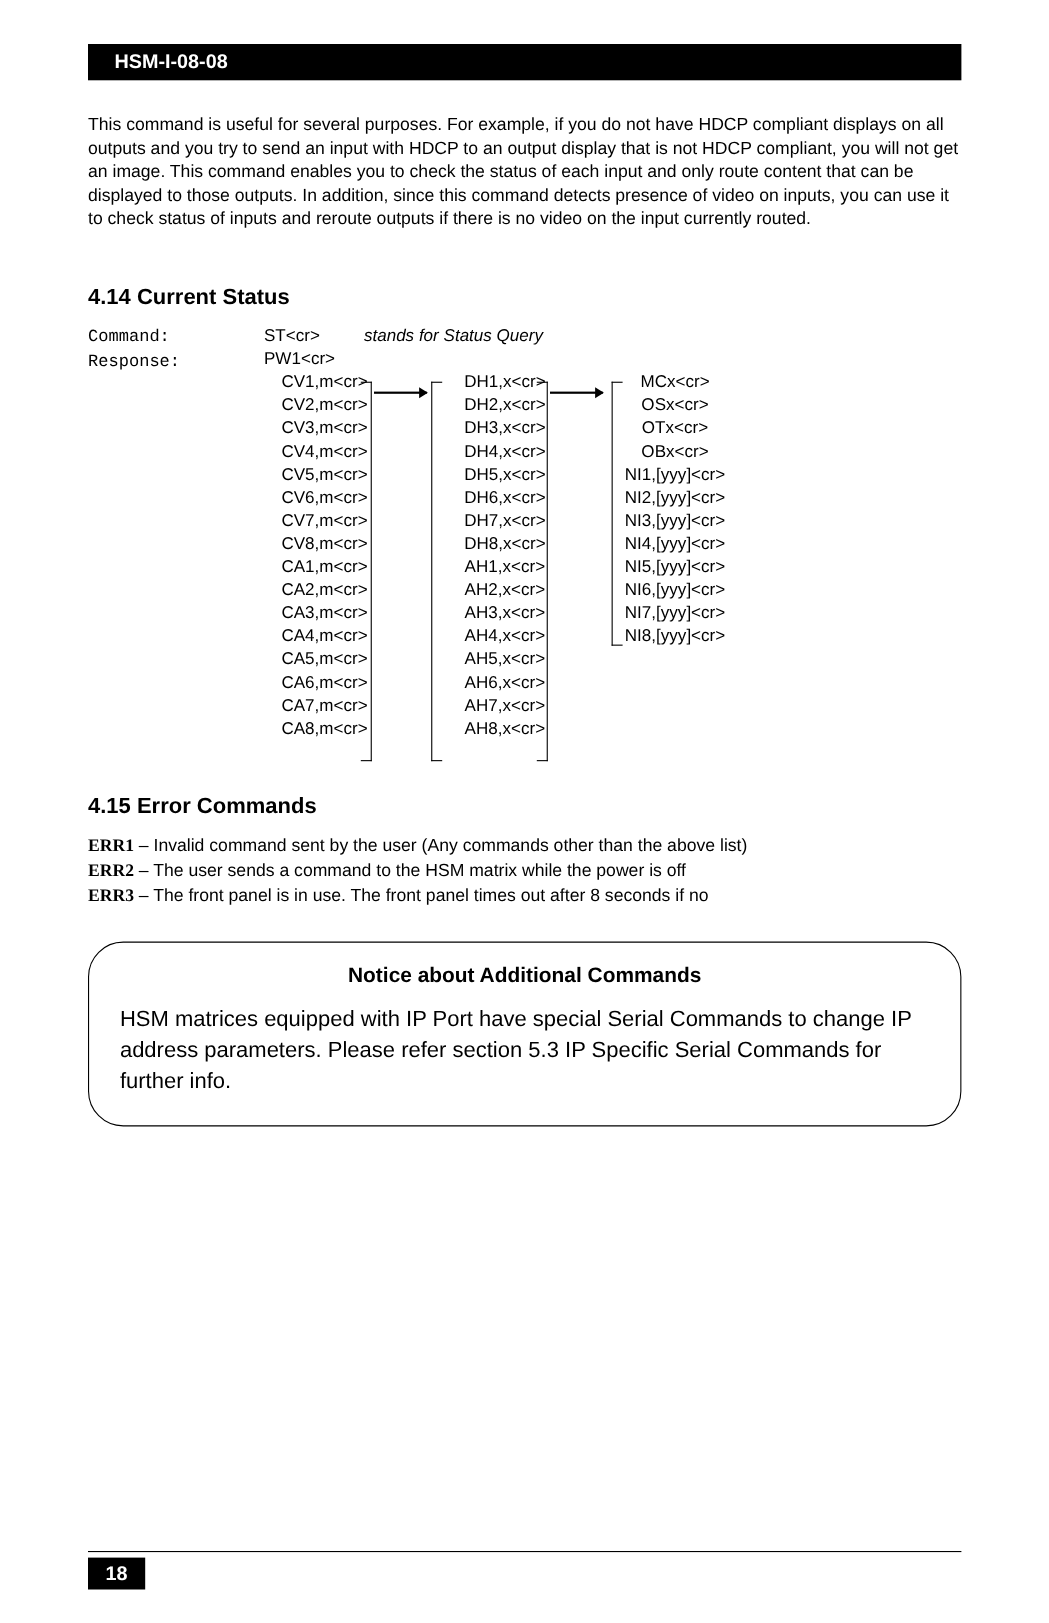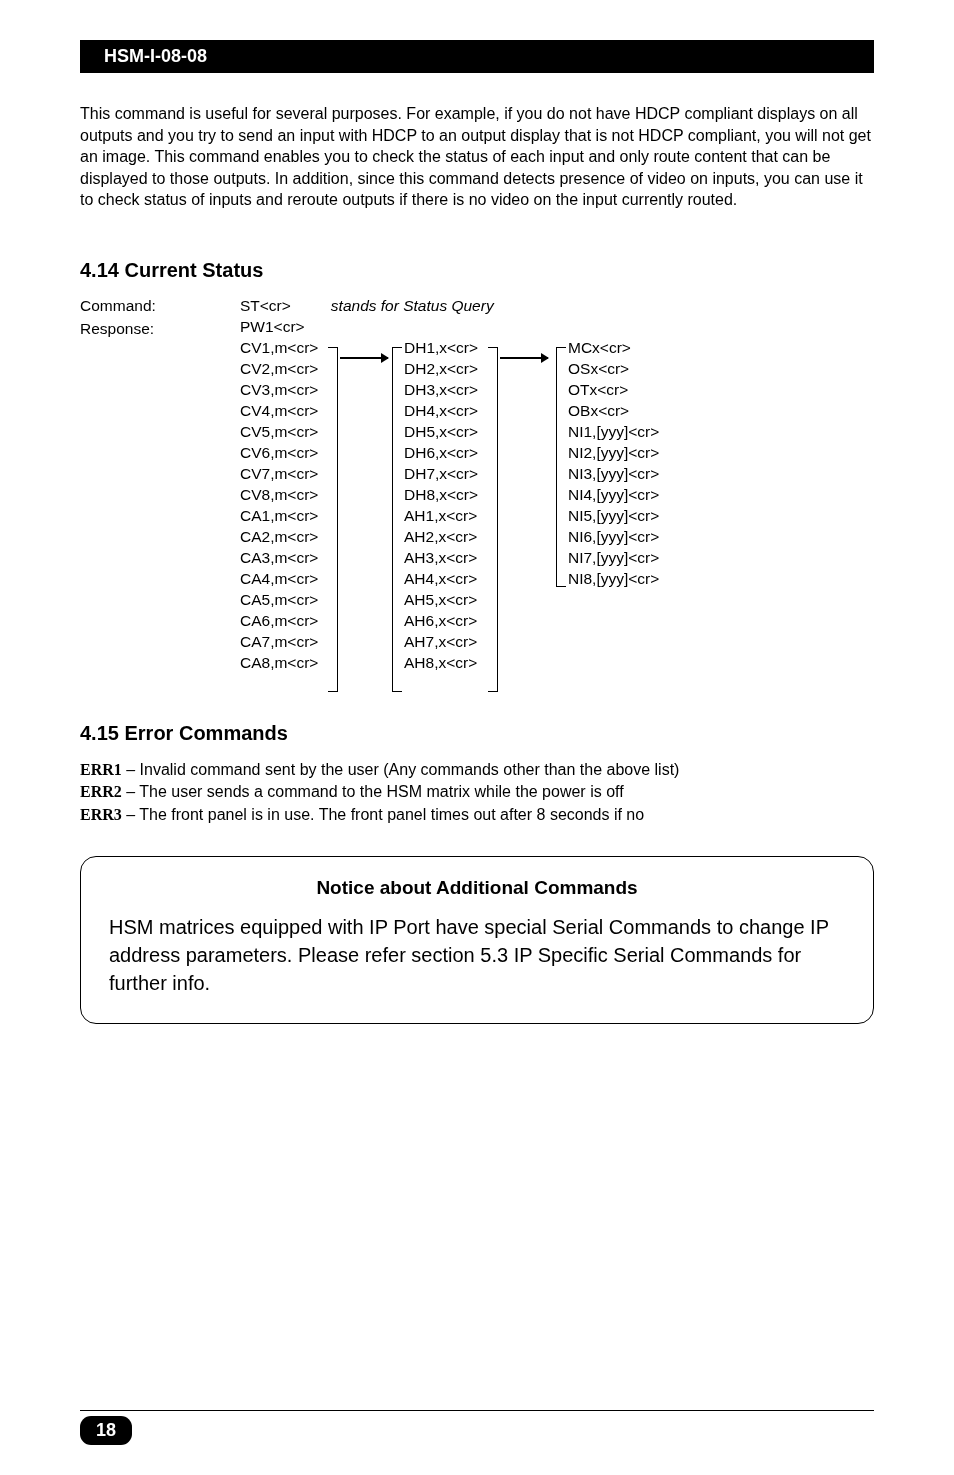--- a/index.html
+++ b/index.html
@@ -33,38 +33,39 @@
     margin-top: 48px;
   }
   .status-block {
     display: flex;
     font-size: 15.5px;
     line-height: 1.35;
     margin-bottom: 30px;
   }
   .labels-col {
     width: 160px;
-    font-family: Liberation Sans, sans-serif;
+    font-family: Liberation Mono, monospace;
   }
   .labels-col .lbl {
     margin-bottom: 2px;
   }
   .mono-col {
     font-family: Arial, Helvetica, sans-serif;
   }
   .col-group {
     display: flex;
     align-items: flex-start;
   }
   .col {
     position: relative;
   }
   .col .item {
     white-space: nowrap;
     height: 21px;
+    text-align: center;
   }
   .italic { font-style: italic; }
   
   .bracket {
     position: absolute;
     border: 1.5px solid #000;
     border-right: none;
     width: 10px;
   }
   .bracket-down {
@@ -91,21 +92,21 @@
   }
   .err-block {
     font-size: 16px;
     line-height: 1.35;
     margin-bottom: 30px;
   }
   .err-block .err-line { margin-bottom: 1px; }
   .err-block b { font-weight: bold; font-family: Liberation Serif, serif; }
   .notice-box {
     border: 1.5px solid #000;
-    border-radius: 16px;
+    border-radius: 32px;
     padding: 20px 28px 26px;
     margin-top: 20px;
   }
   .notice-title {
     font-size: 19px;
     font-weight: bold;
     text-align: center;
     margin-bottom: 14px;
   }
   .notice-body {
@@ -114,21 +115,20 @@
   }
   .page-num {
     position: absolute;
     bottom: 30px;
     left: 80px;
     background: #000;
     color: #fff;
     font-weight: bold;
     font-size: 18px;
     padding: 4px 16px;
-    border-radius: 11px;
   }
   .page-rule {
     position: absolute;
     bottom: 64px;
     left: 80px;
     right: 80px;
     height: 1px;
     background: #000;
   }
 </style>

